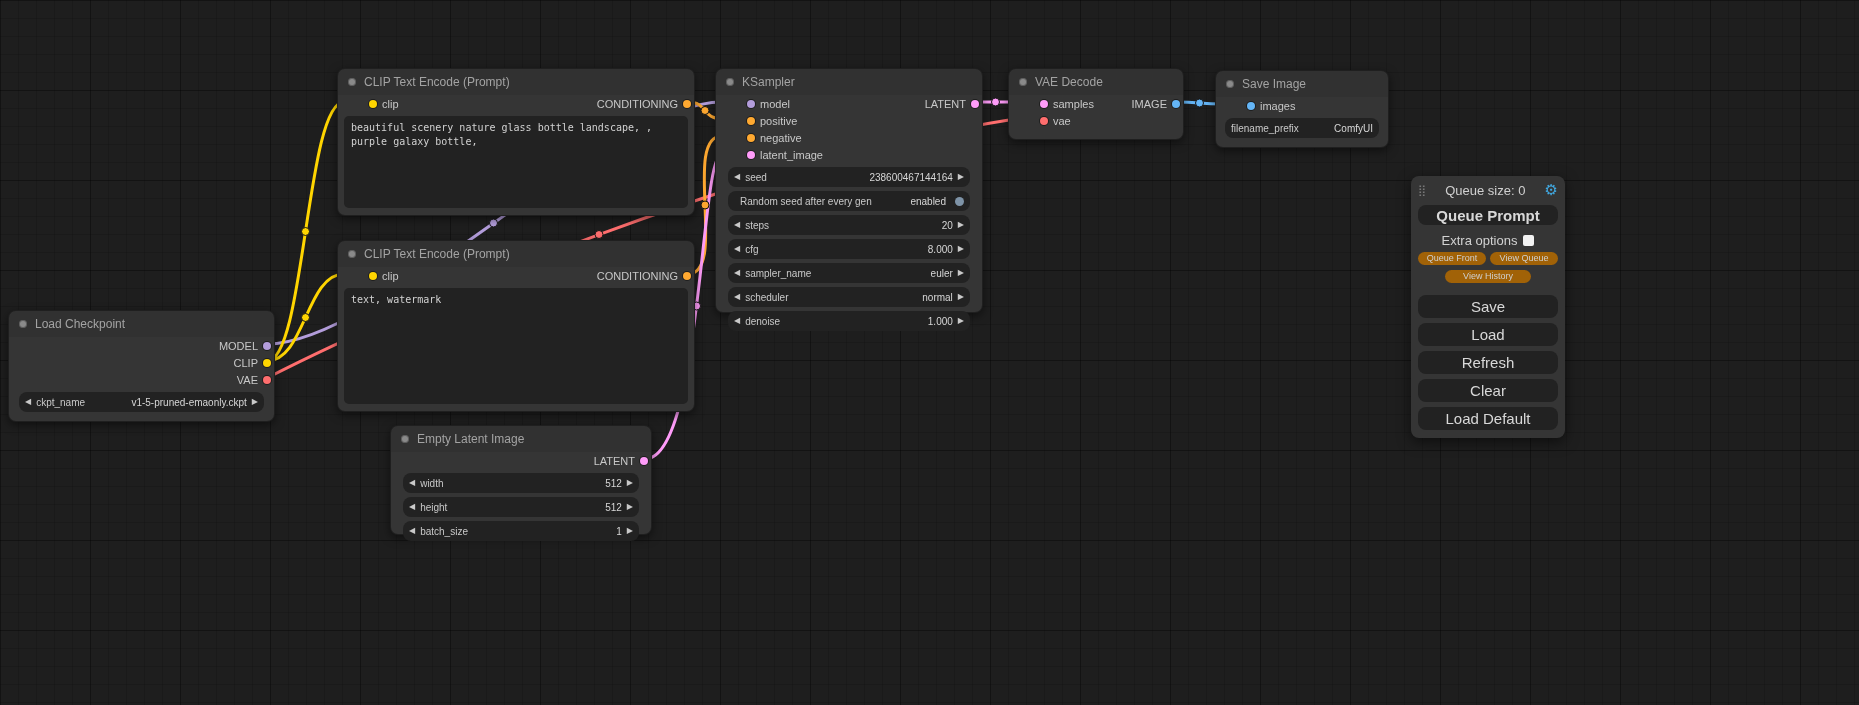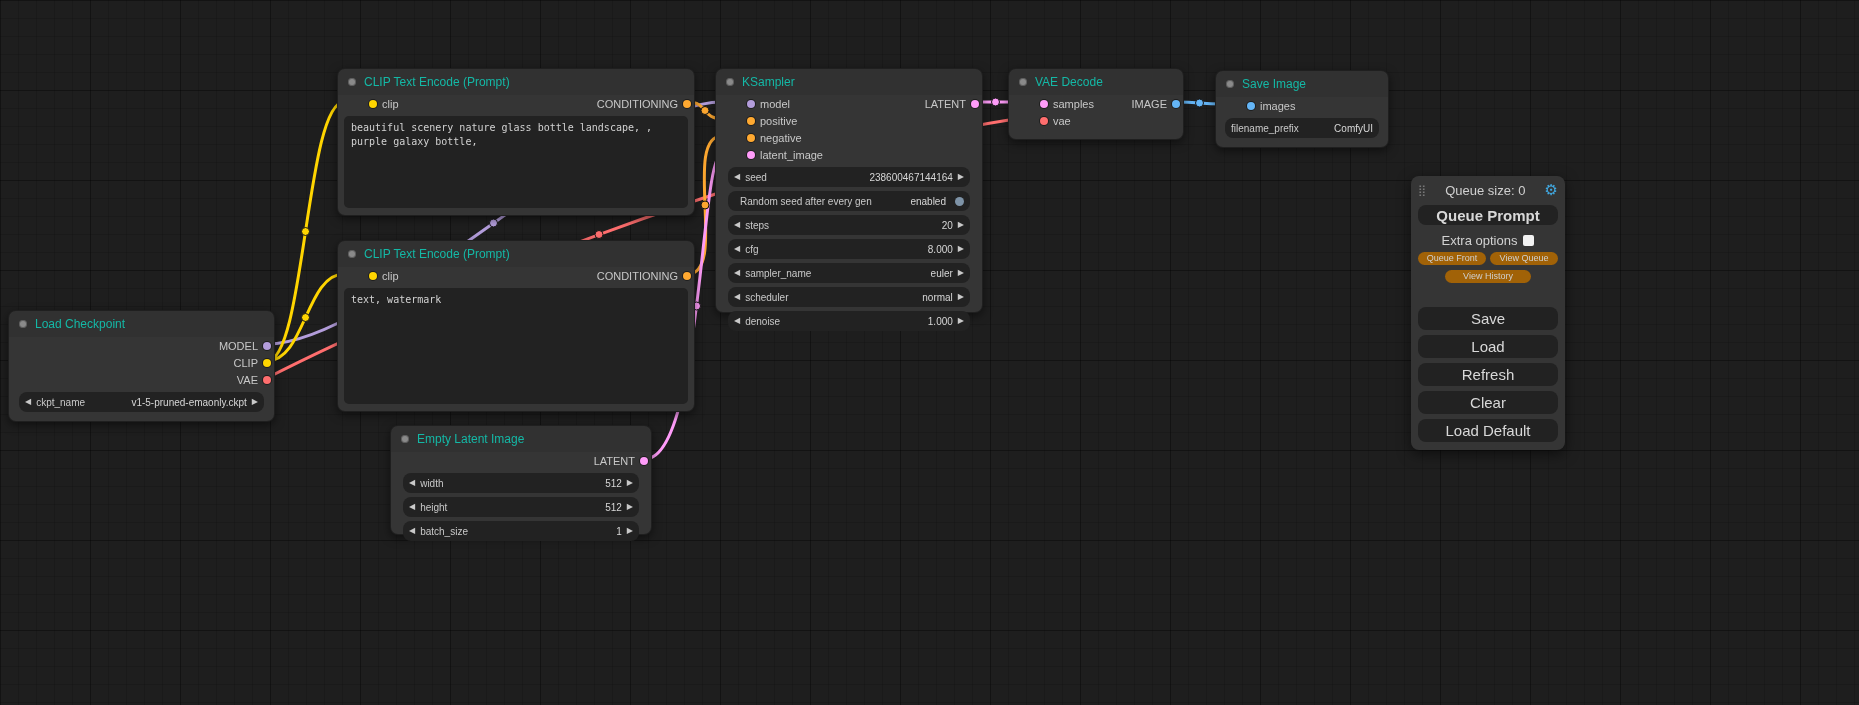--- a/index.html
+++ b/index.html
@@ -31,21 +31,21 @@
     position:absolute;z-index:2;background:#353535;border-radius:8px;
     border:1px solid rgba(0,0,0,.4);box-shadow:0 3px 10px rgba(0,0,0,.5);
     box-sizing:border-box;
   }
   .flex-col{display:flex;flex-direction:column;}
   .node-header{
     height:26px;display:flex;align-items:center;gap:8px;padding:0 10px;
     background:rgba(0,0,0,0.07);border-radius:8px 8px 0 0;flex:none;
   }
   .status-dot{width:8px;height:8px;border-radius:50%;background:#8a8a8a;box-shadow:inset 0 0 0 1px rgba(0,0,0,.3);flex:none;}
-  .node-title{font-size:12px;color:#14b8a6;white-space:nowrap;}
+  .node-title{font-size:12px;color:#a3a3a3;white-space:nowrap;}
 
   .slot-row{height:17px;display:flex;align-items:center;justify-content:space-between;padding:0 3px;flex:none;}
   .slot-row.out{justify-content:flex-end;}
   .slot{display:flex;align-items:center;gap:5px;margin-left:28px;}
   .slot-label{font-size:11px;color:#c8c8c8;white-space:nowrap;}
   .port{width:8px;height:8px;border-radius:50%;flex:none;box-shadow:0 0 0 1px rgba(0,0,0,.45);}
   .p-model{background:var(--model);} .p-clip{background:var(--clip);} .p-vae{background:var(--vae);}
   .p-conditioning{background:var(--conditioning);} .p-latent{background:var(--latent);} .p-image{background:var(--image);}
 
   .widget{
@@ -74,21 +74,21 @@
   }
   .menu-header{display:flex;align-items:center;height:20px;}
   .drag-handle{color:#787878;font-size:11px;cursor:grab;}
   .queue-size{flex:1;text-align:center;color:#d0d0d0;font-size:13px;}
   .gear{color:var(--gear_accent);font-size:15px;cursor:pointer;line-height:1;}
   .btn-lg{
     display:block;width:100%;height:23px;margin-top:5px;background:#222;color:#d8d8d8;
     border:none;border-radius:8px;font-size:15px;font-family:inherit;cursor:pointer;
   }
   .btn-queue{height:20px;font-weight:bold;}
-  .mt-gap{margin-top:24px;}
+  .mt-gap{margin-top:12px;}
   .extra-row{display:flex;align-items:center;justify-content:center;gap:6px;margin-top:8px;color:#d2d2d2;font-size:13px;height:14px;}
   .checkbox{width:11px;height:11px;background:#f2f2f2;border-radius:2px;display:inline-block;cursor:pointer;}
   .small-row{display:flex;gap:4px;margin-top:5px;justify-content:center;}
   .btn-sm{
     flex:1;height:13px;background:#a16207;color:#cfcfcf;border:none;border-radius:7px;
     font-size:9px;font-family:inherit;padding:0;cursor:pointer;line-height:13px;
   }
   .small-row.center .btn-sm{flex:0 0 86px;}
 </style>
 </head>

